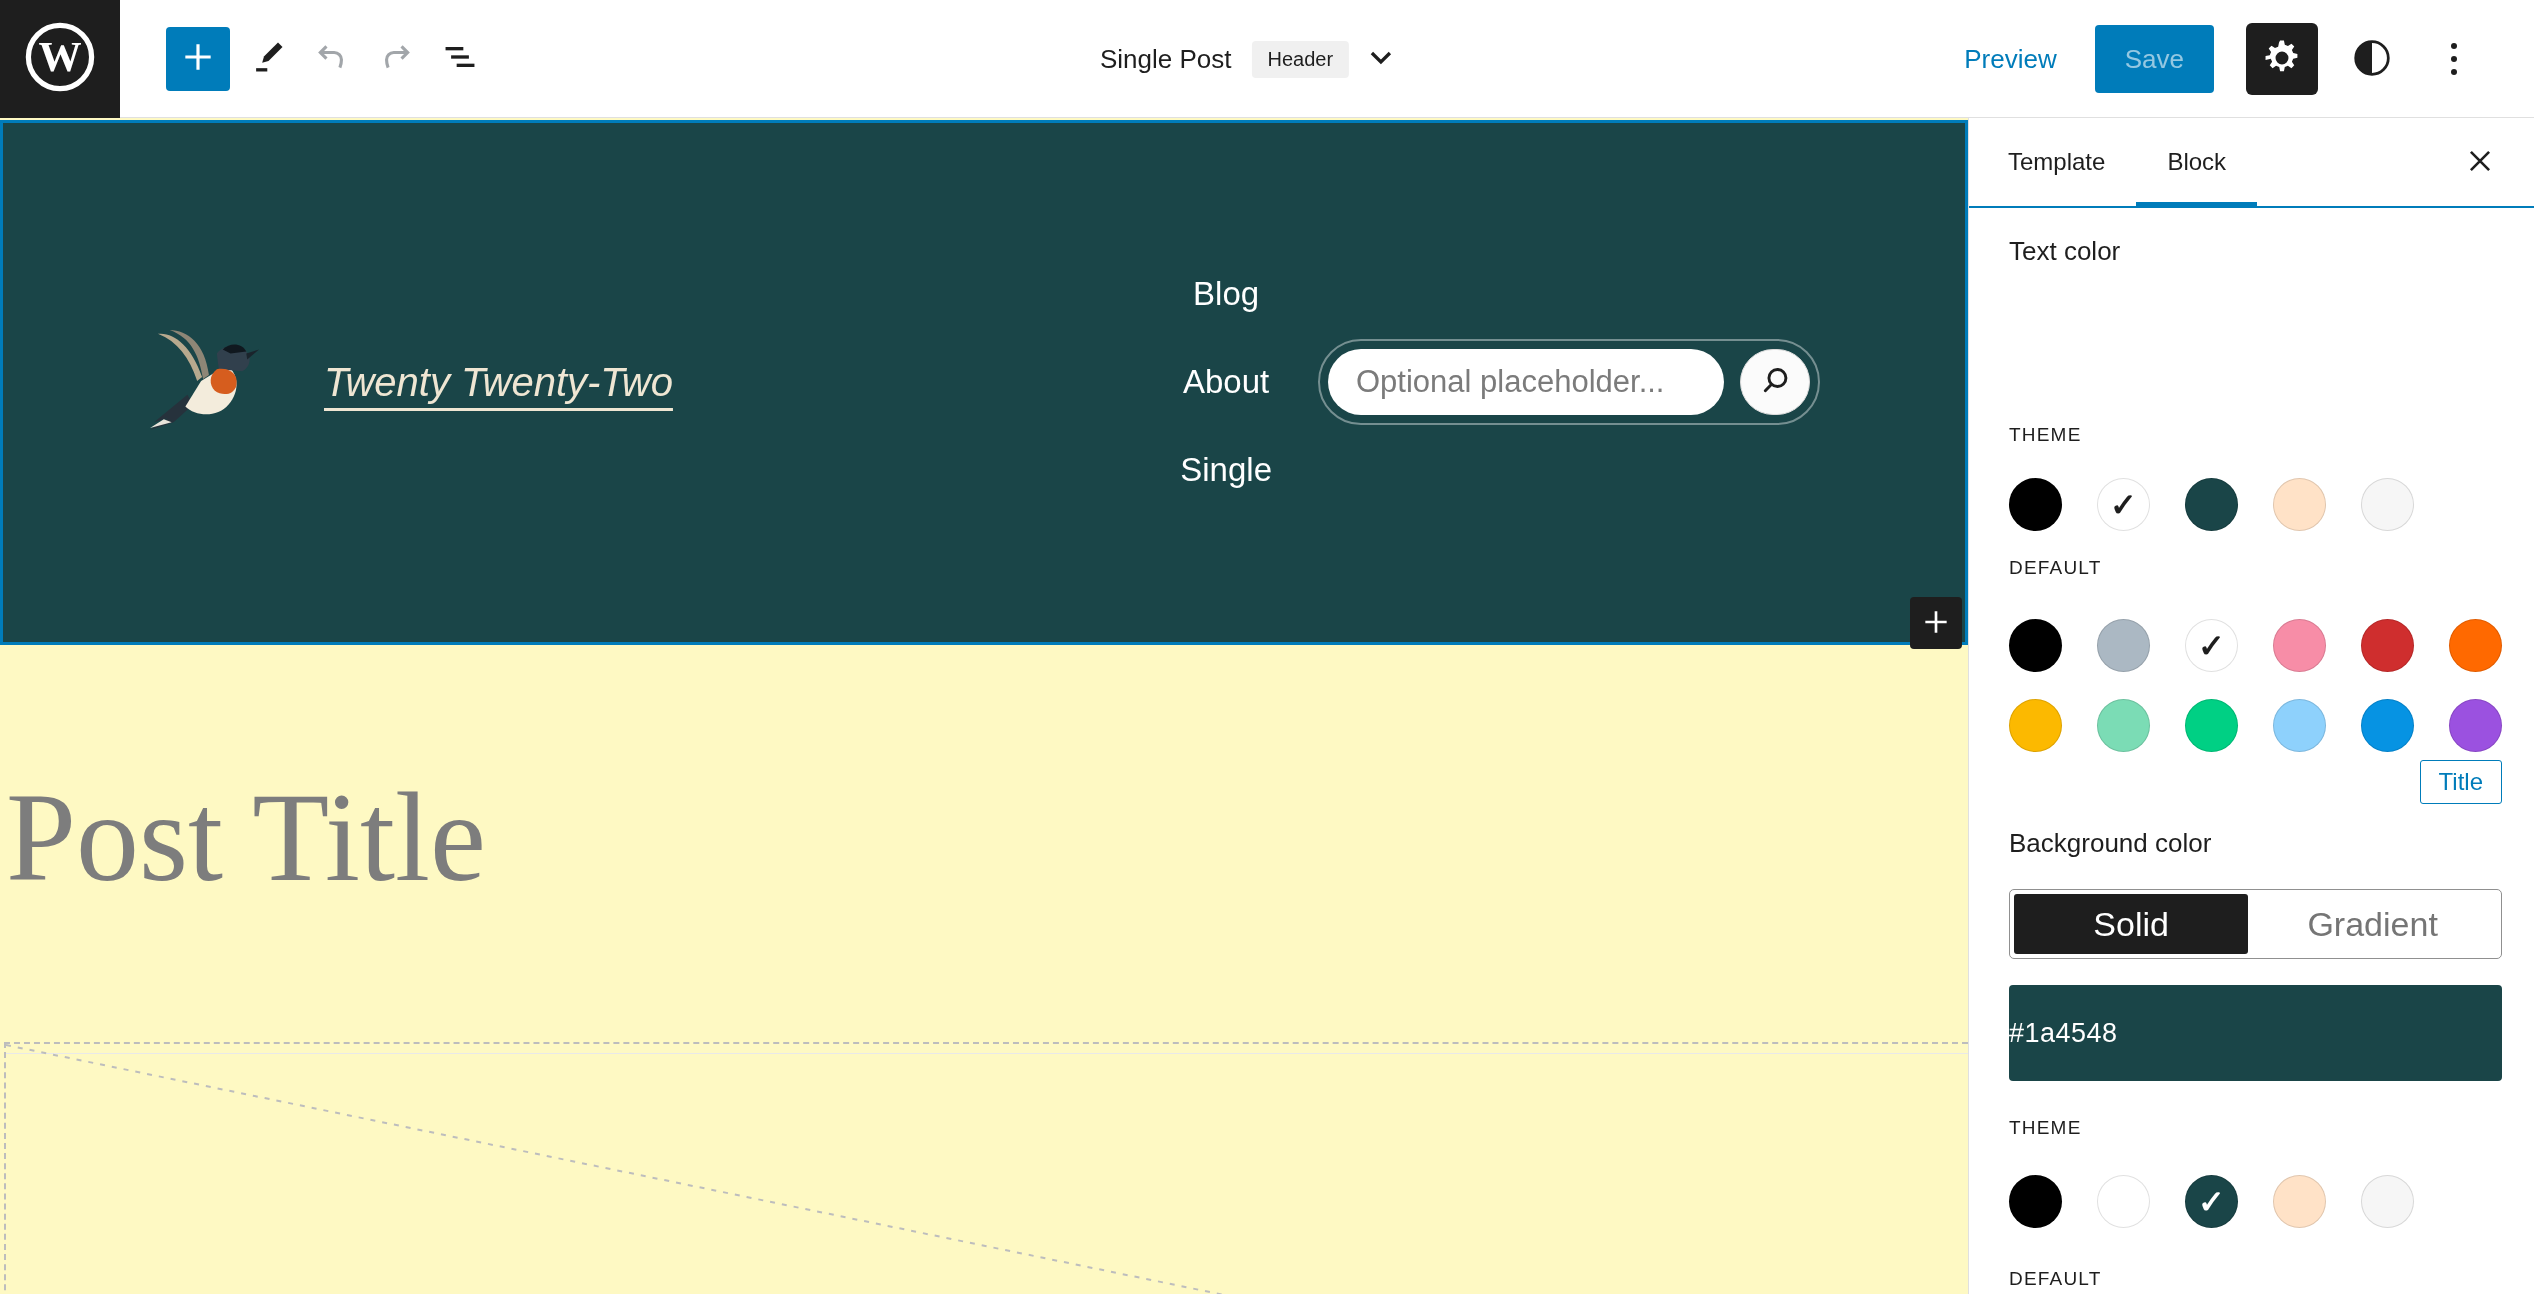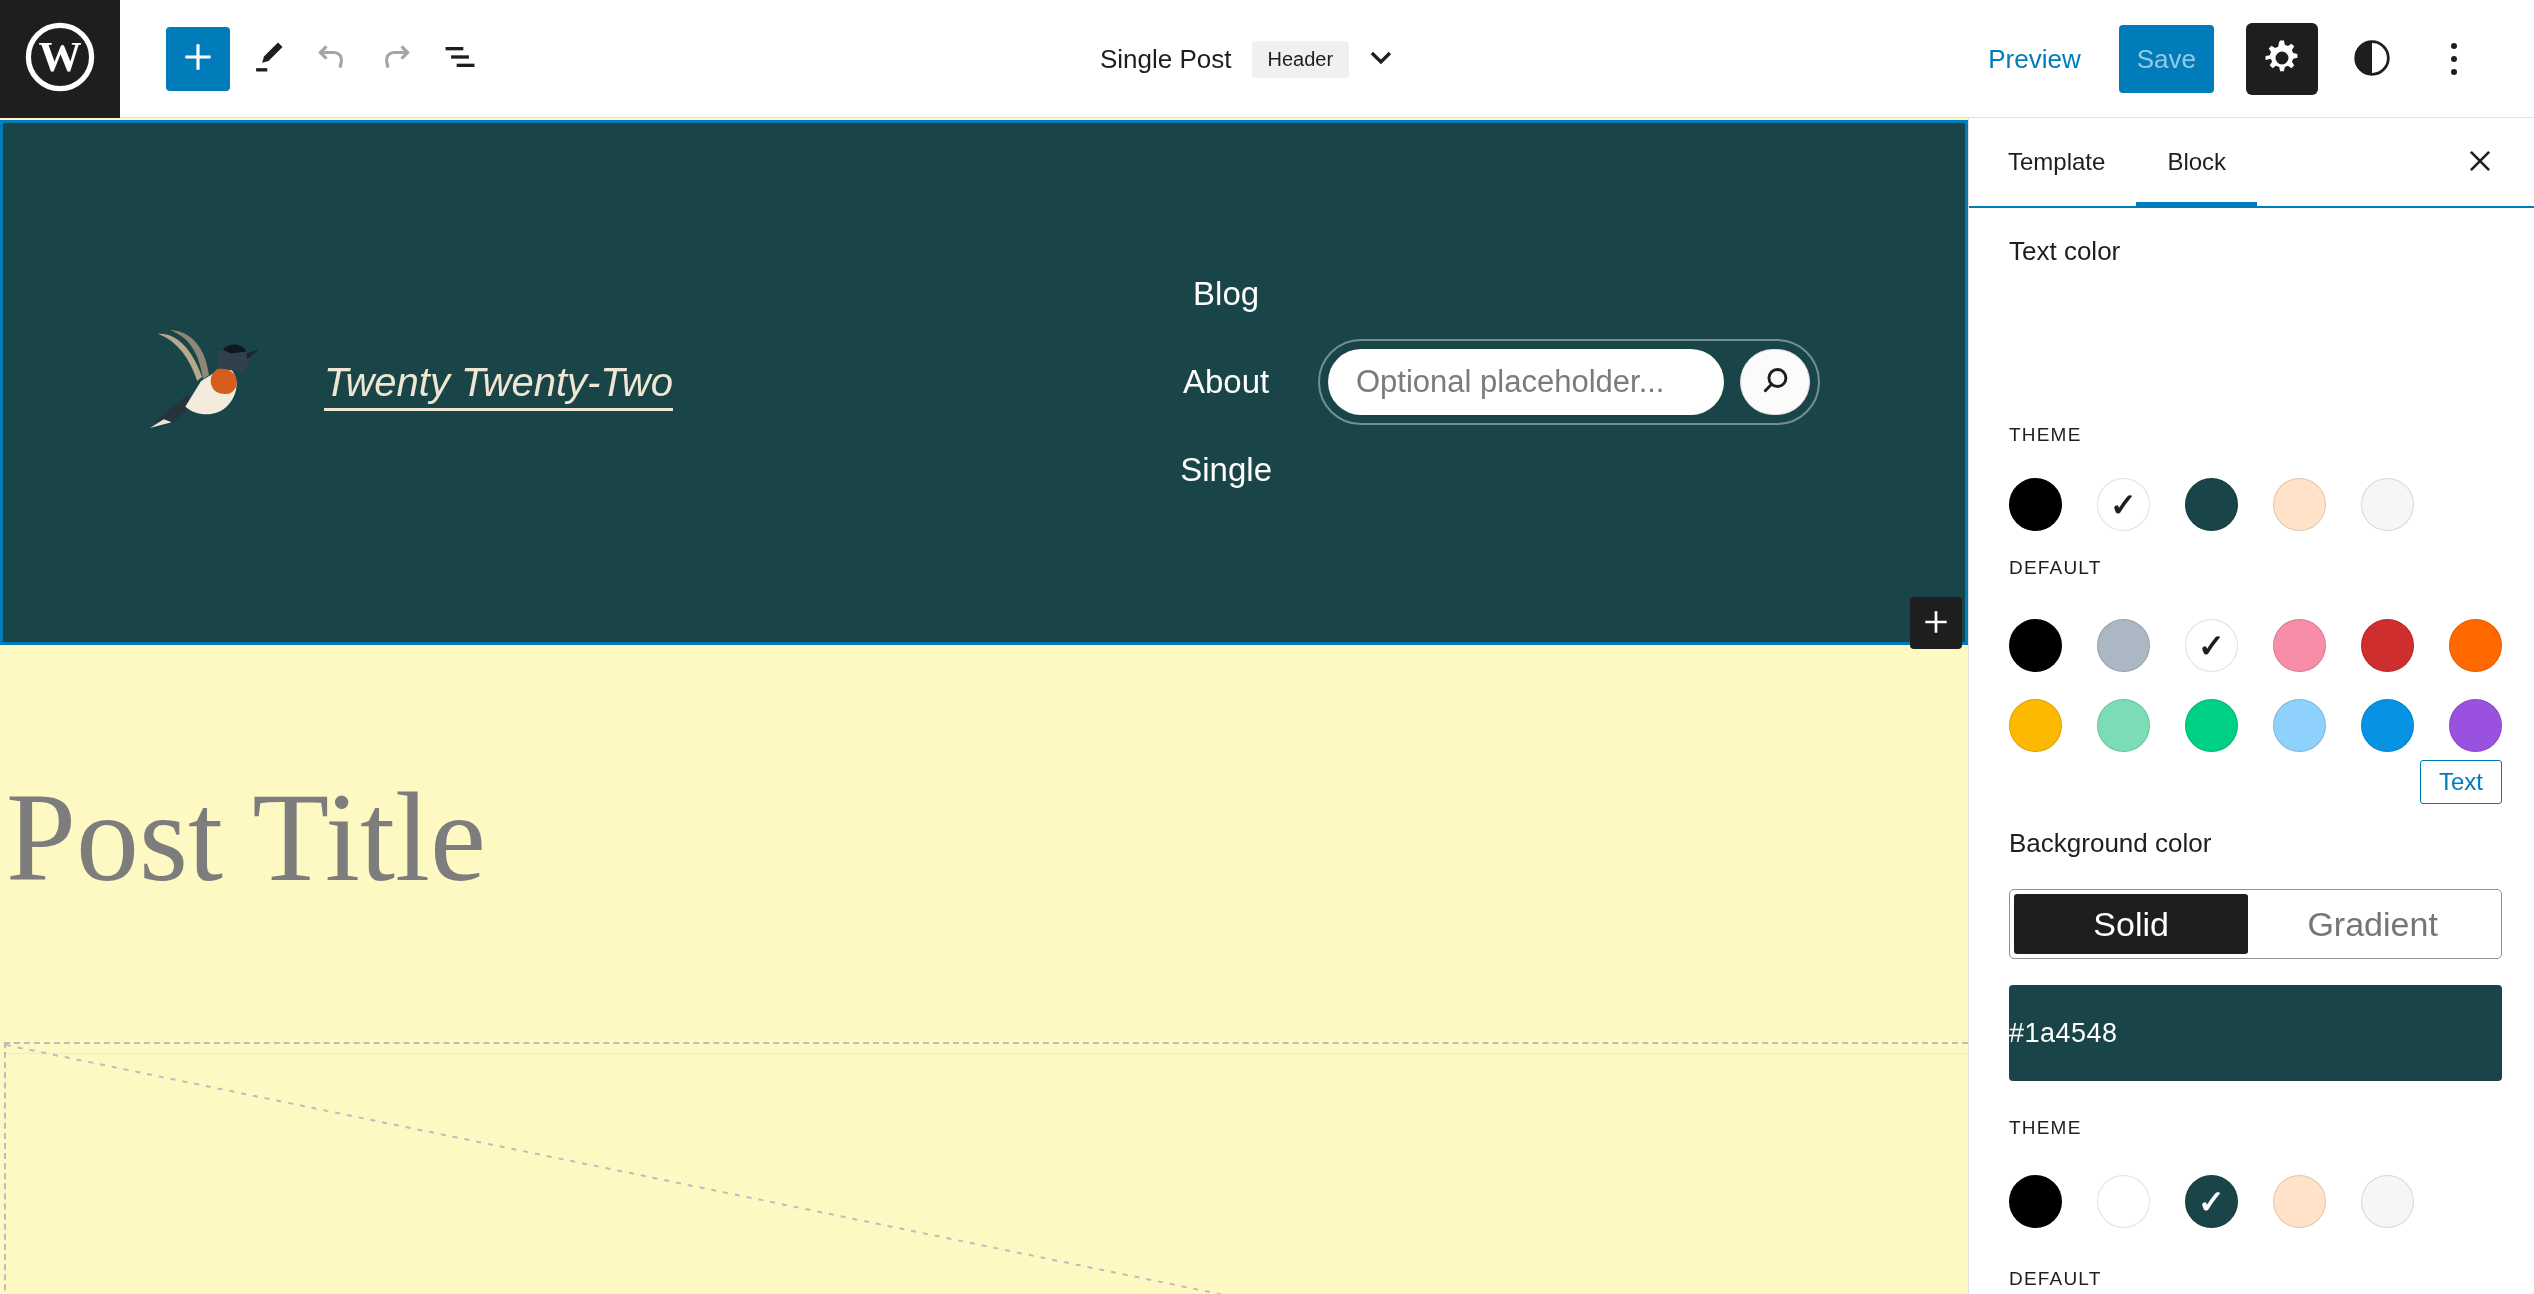--- a/index.html
+++ b/index.html
@@ -17,21 +17,21 @@
                   justify-content:center; cursor:pointer; flex:0 0 auto; }
   .tool-icon-btn { width:52px; height:64px; margin-left:12px; background:none; border:none;
                    display:flex; align-items:center; justify-content:center; cursor:pointer; }
   .doc-title-group { position:absolute; left:50%; top:0; height:118px; transform:translateX(-57%);
                      display:flex; align-items:center; gap:20px; cursor:pointer; }
   .doc-title { font-size:26px; color:#1e1e1e; }
   .doc-badge { font-size:20px; background:#f0f0f0; border-radius:4px; padding:7px 16px; }
   .toolbar-right { position:absolute; right:0; top:0; height:118px; display:flex;
                    align-items:center; padding-right:58px; }
   .preview-link { color:#007cba; font-size:26px; background:none; border:none; cursor:pointer; }
-  .save-btn { margin-left:38px; height:68px; padding:0 18px; background:#007cba; border:none;
+  .save-btn { margin-left:38px; height:68px; padding:0 30px; background:#007cba; border:none;
               border-radius:4px; color:rgba(255,255,255,.58); font-size:26px; cursor:pointer; }
   .settings-btn { margin-left:32px; width:72px; height:72px; background:#1e1e1e; border:none;
                   border-radius:6px; display:flex; align-items:center; justify-content:center; cursor:pointer; }
   .styles-btn { margin-left:24px; width:60px; height:72px; background:none; border:none;
                 display:flex; align-items:center; justify-content:center; cursor:pointer; }
   .kebab-btn { margin-left:30px; width:44px; height:72px; background:none; border:none;
                display:flex; flex-direction:column; align-items:center; justify-content:center;
                gap:7px; cursor:pointer; }
   .kebab-btn i { width:6px; height:6px; border-radius:50%; background:#1e1e1e; }
 
@@ -304,21 +304,21 @@
       </div>
       <div class="swatch-row row-default2">
         <button class="swatch" style="background: rgb(252, 185, 0);"></button>
         <button class="swatch" style="background: rgb(123, 220, 181);"></button>
         <button class="swatch" style="background: rgb(0, 208, 132);"></button>
         <button class="swatch" style="background: rgb(142, 209, 252);"></button>
         <button class="swatch" style="background: rgb(6, 147, 227);"></button>
         <button class="swatch" style="background: rgb(155, 81, 224);"></button>
       </div>
 
-      <button class="clear-btn">Text</button>
+      <button class="clear-btn">Title</button>
 
       <h2 class="h-bgcolor">Background color</h2>
 
       <div class="seg">
         <button class="seg-opt seg-solid">Solid</button>
         <button class="seg-opt seg-gradient">Gradient</button>
       </div>
 
       <div class="hexbar" style="background: rgb(26, 69, 72);">
         <span>#1a4548</span>

